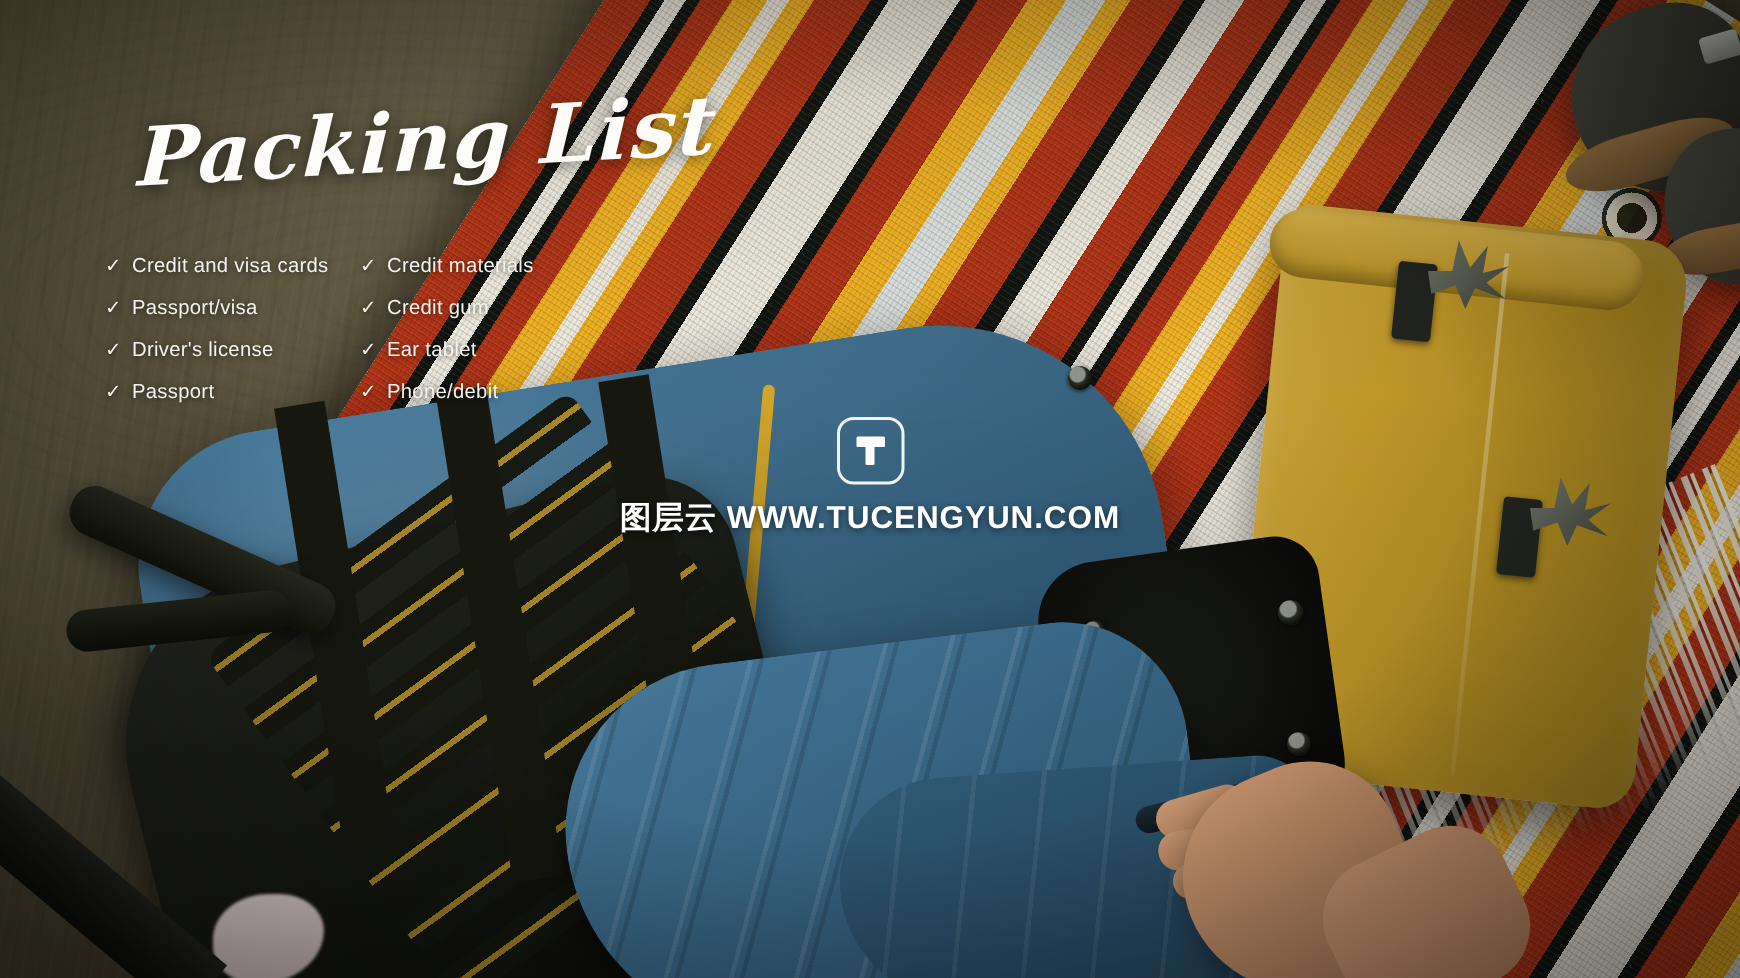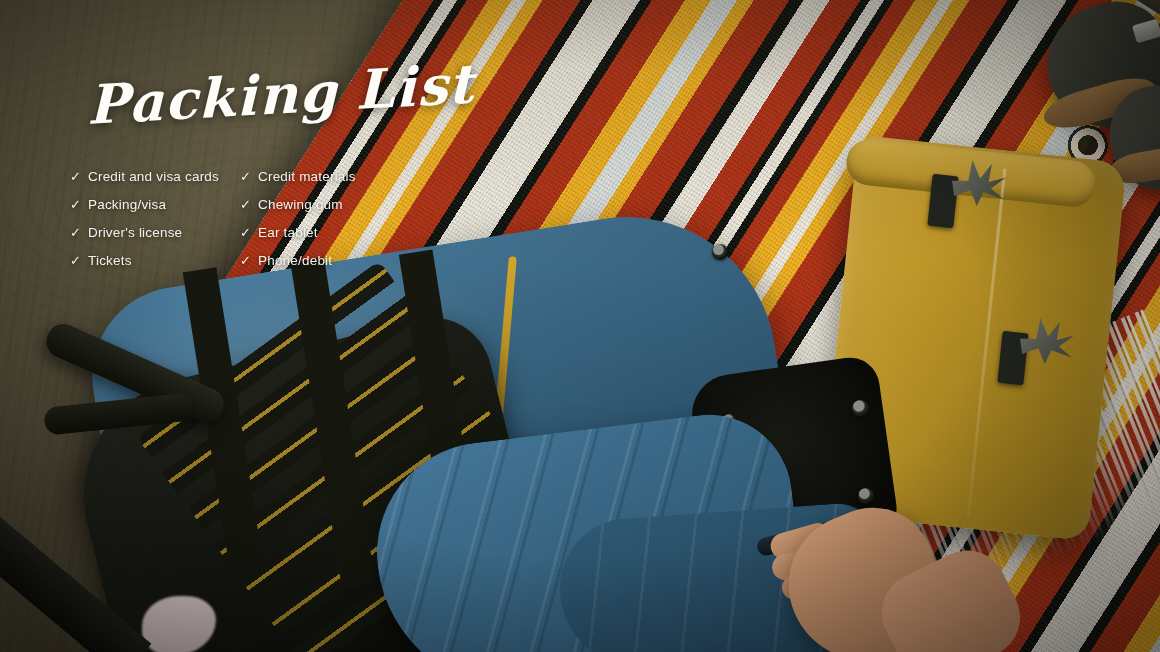--- a/index.html
+++ b/index.html
@@ -446,43 +446,49 @@
         <span class="check">✓</span>
         <span class="item-label">Credit and visa cards</span>
       </div>
       <div class="item">
         <span class="check">✓</span>
         <span class="item-label">Credit materials</span>
       </div>
 
       <div class="item">
         <span class="check">✓</span>
-        <span class="item-label">Packing/visa</span>
-      </div>
-      <div class="item">
-        <span class="check">✓</span>
-        <span class="item-label">Chewing gum</span>
+        <span class="item-label">Passport/visa</span>
+      </div>
+      <div class="item">
+        <span class="check">✓</span>
+        <span class="item-label">Credit gum</span>
       </div>
 
       <div class="item">
         <span class="check">✓</span>
         <span class="item-label">Driver's license</span>
       </div>
       <div class="item">
         <span class="check">✓</span>
         <span class="item-label">Ear tablet</span>
       </div>
 
       <div class="item">
         <span class="check">✓</span>
-        <span class="item-label">Tickets</span>
+        <span class="item-label">Passport</span>
       </div>
       <div class="item">
         <span class="check">✓</span>
         <span class="item-label">Phone/debit</span>
       </div>
 
     </div>
 
+    <div id="watermark">
+      <div id="wm-logo">
+        <div id="wm-t"></div>
+      </div>
+      <div id="wm-text">图层云 WWW.TUCENGYUN.COM</div>
+    </div>
 
   </div>
 
 </div>
 
 </body></html>

